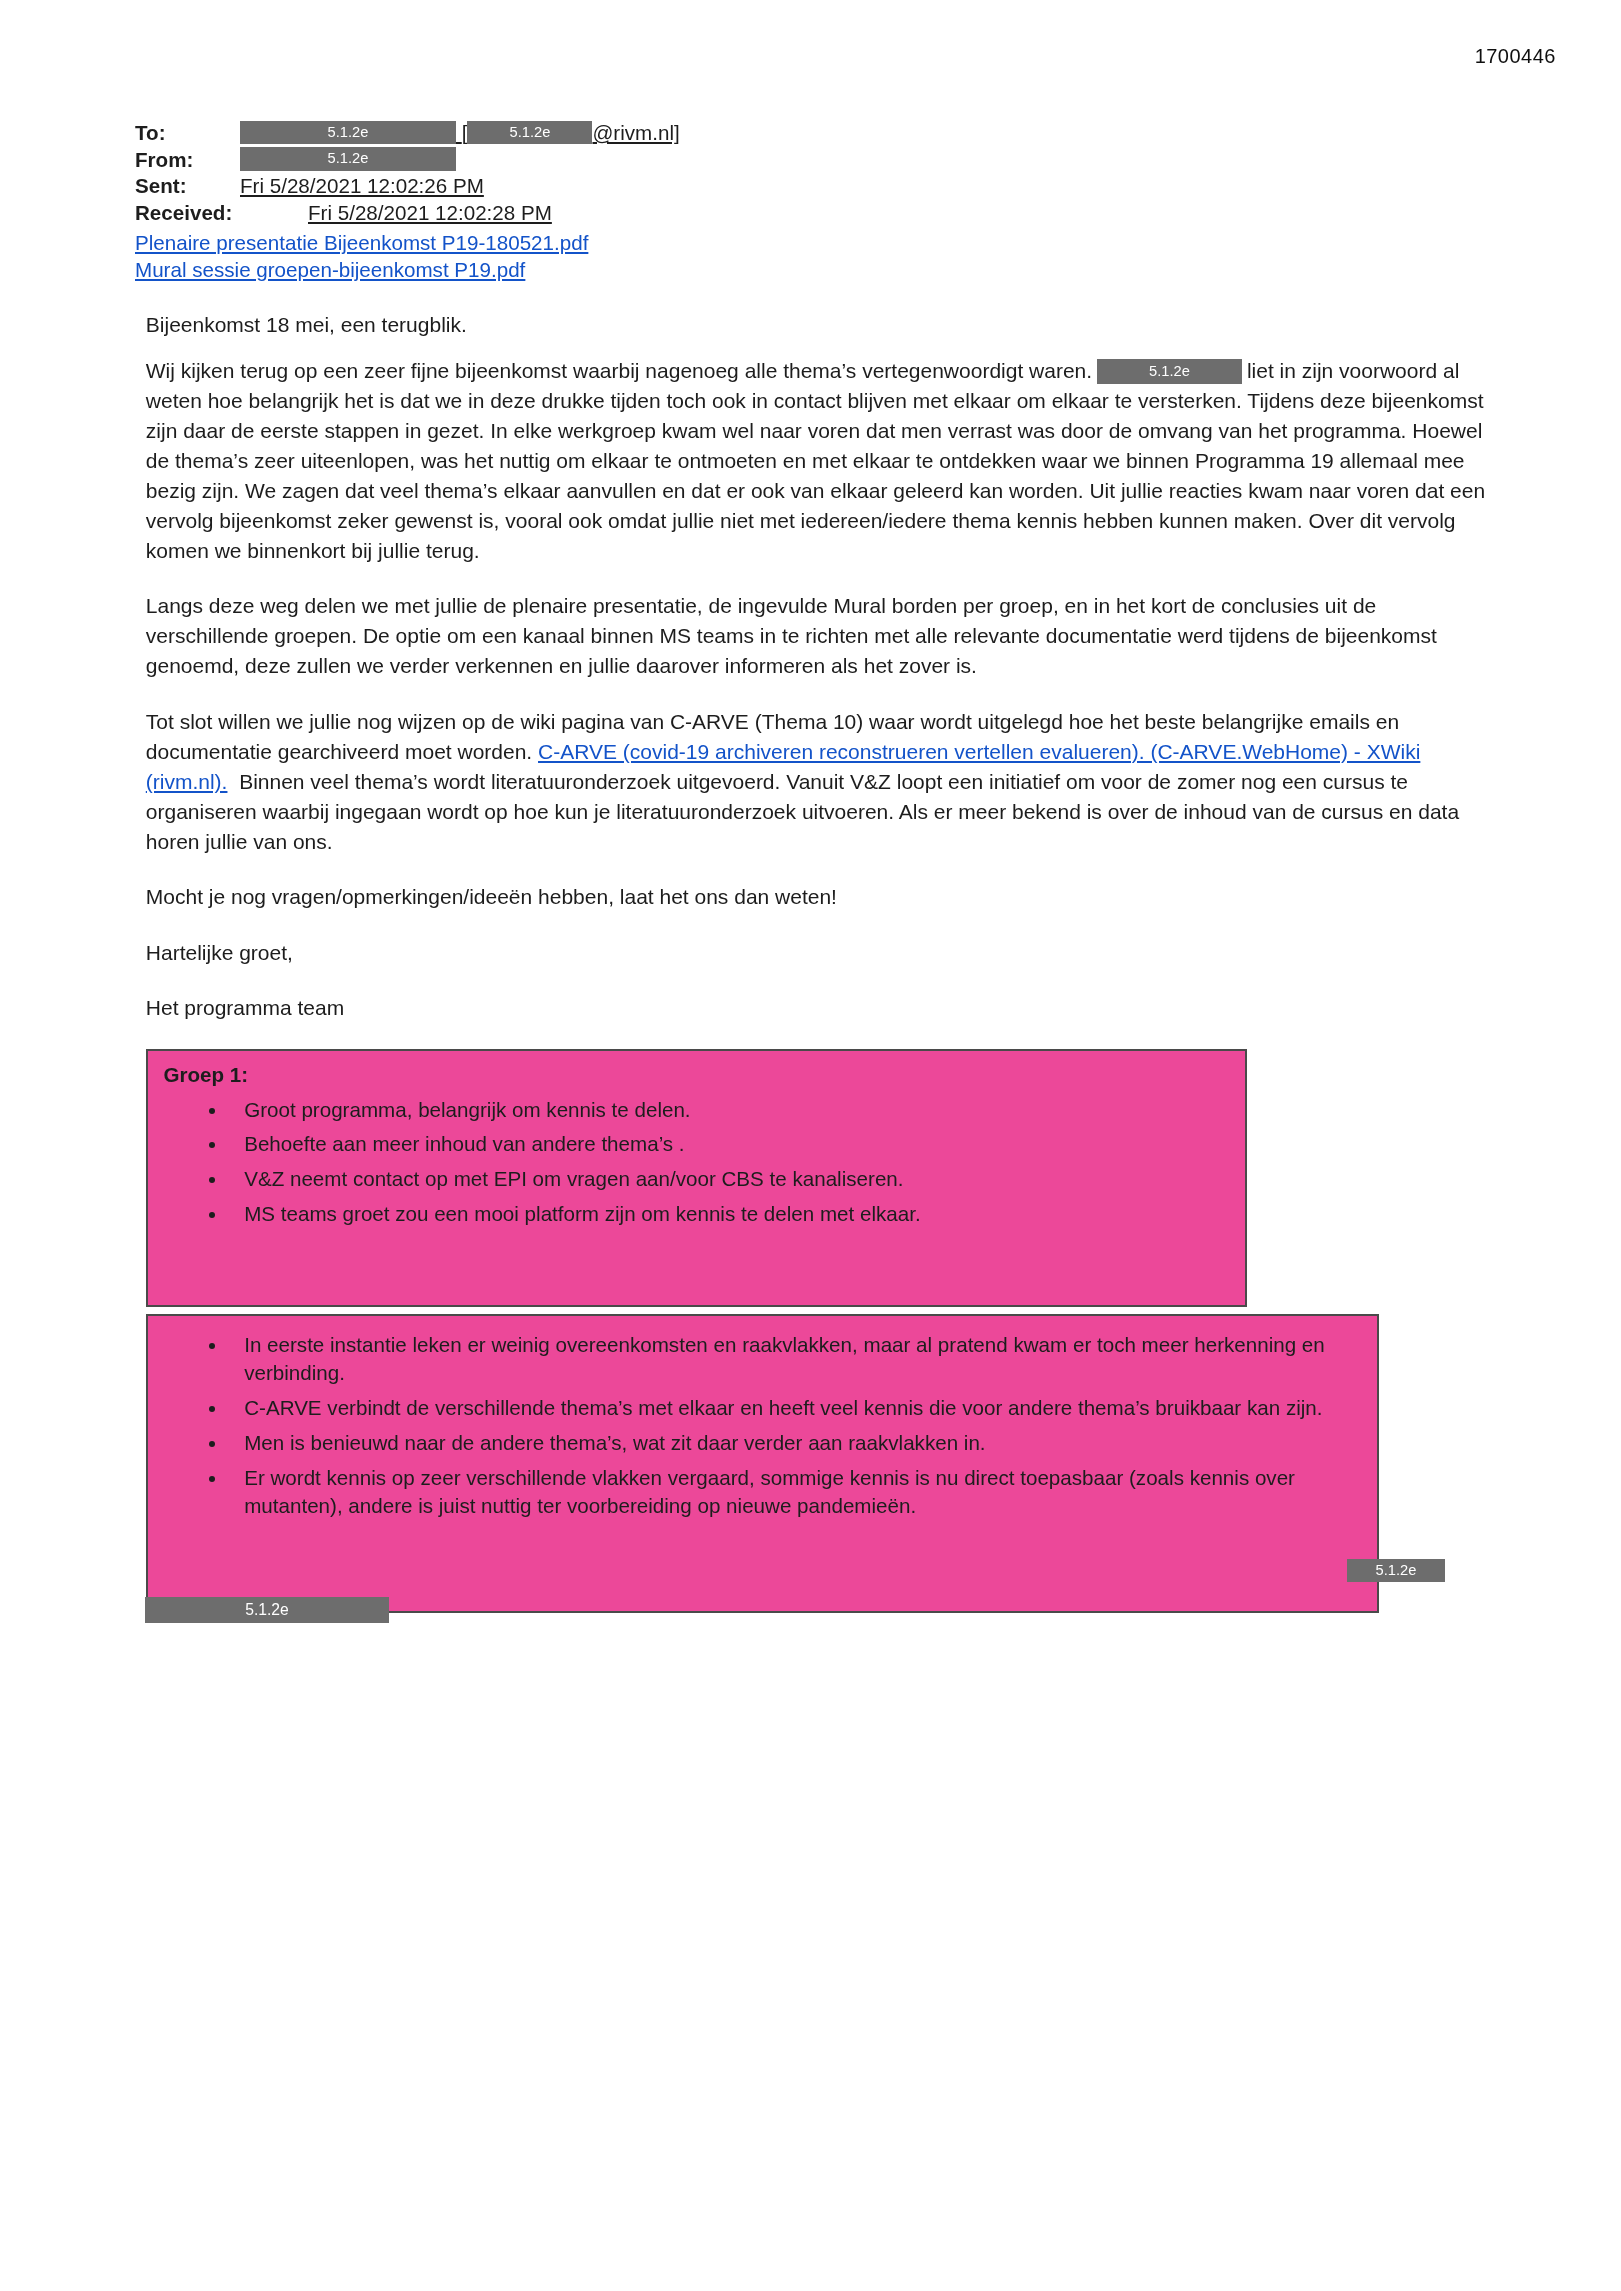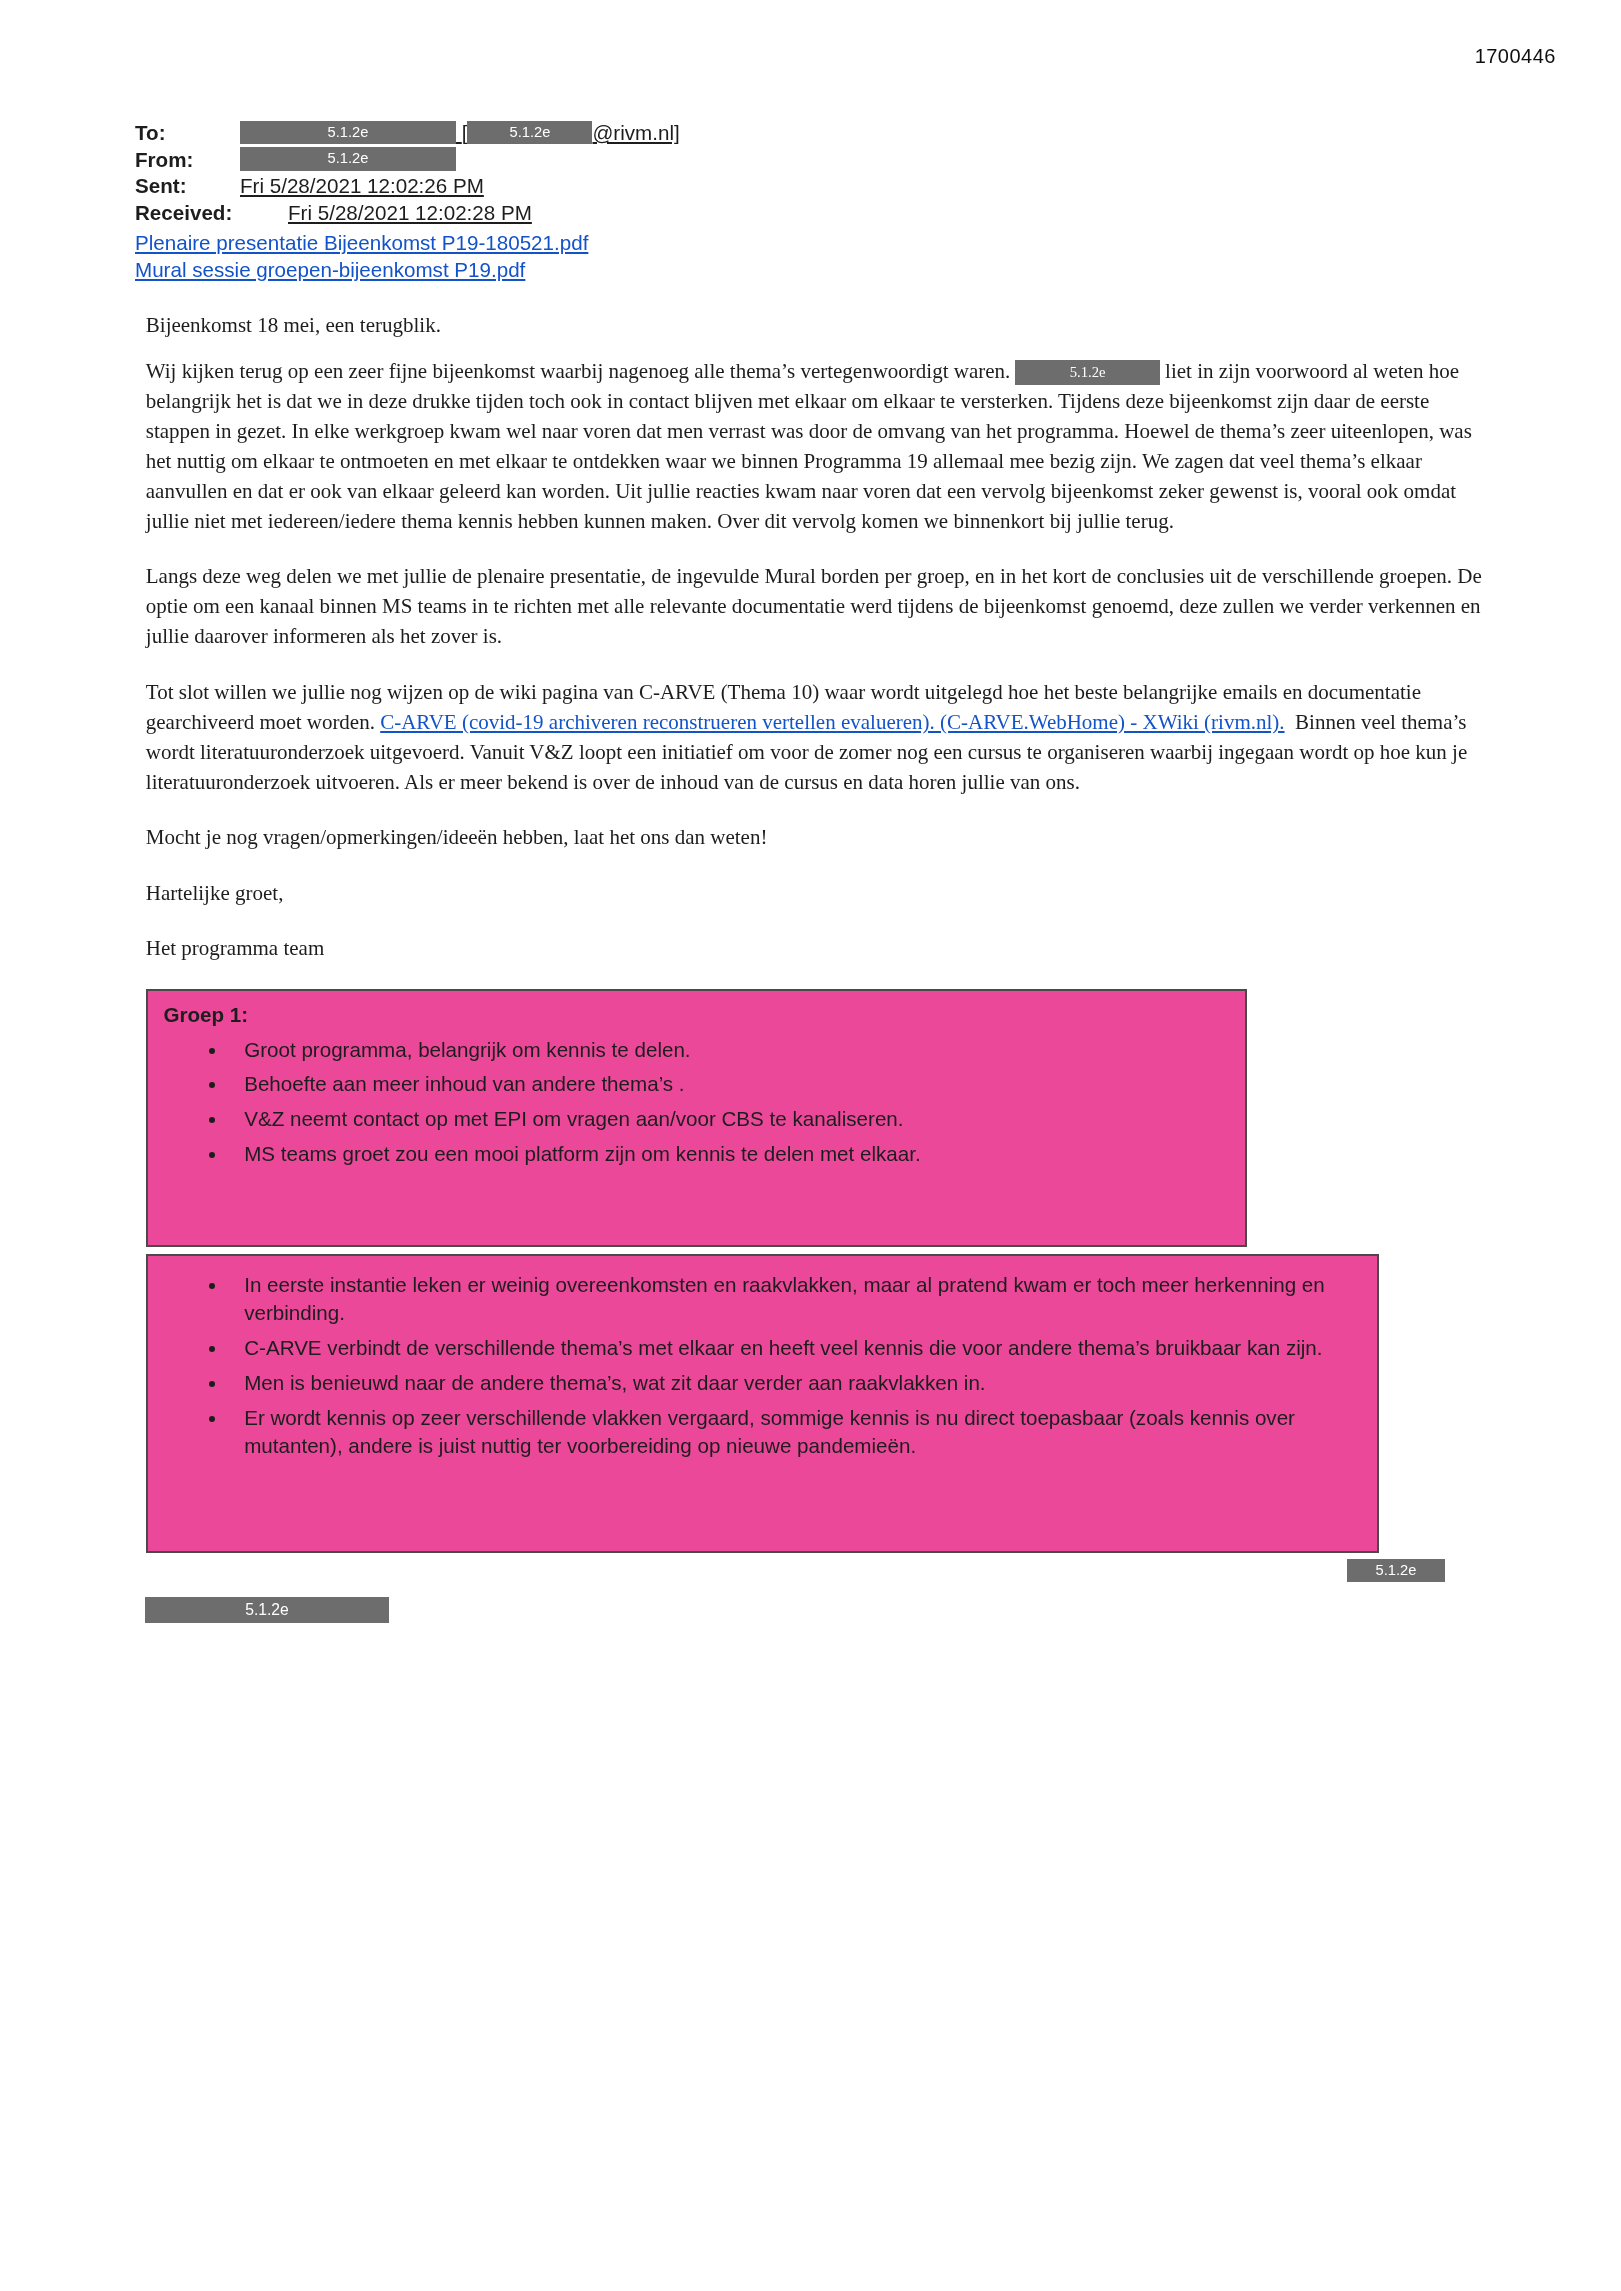--- a/index.html
+++ b/index.html
@@ -41,21 +41,21 @@
     line-height:26.5px;
     white-space:nowrap;
     text-decoration:underline;
   }
   .hdr-label{
     display:inline-block;
     width:105px;
     font-weight:bold;
   }
   .hdr-value{font-weight:normal;}
-  .hdr-value.received-indent{margin-left:48px;}
+  .hdr-value.received-indent{margin-left:68px;}
   .redact{
     display:inline-block;
     background:var(--redaction_bg);
     color:var(--redaction_text);
     font-size:14.7px;
     text-align:center;
     height:23.5px;
     line-height:23.5px;
     vertical-align:text-bottom;
   }
@@ -74,21 +74,20 @@
   
   .body{
     margin-left:10.8px;
     margin-top:26.5px;
     width:1351px;
   }
   .body p{
     font-size:21px;
     line-height:30px;
     margin:0 0 25.5px 0;
-    font-family:Liberation Serif, serif;
   }
   .body p.intro{margin-bottom:15.7px;}
   .inline-redact{
     width:145px;
     height:24.5px;
     line-height:24.5px;
     margin:0 4.9px;
     position:relative;
     top:2px;
   }

